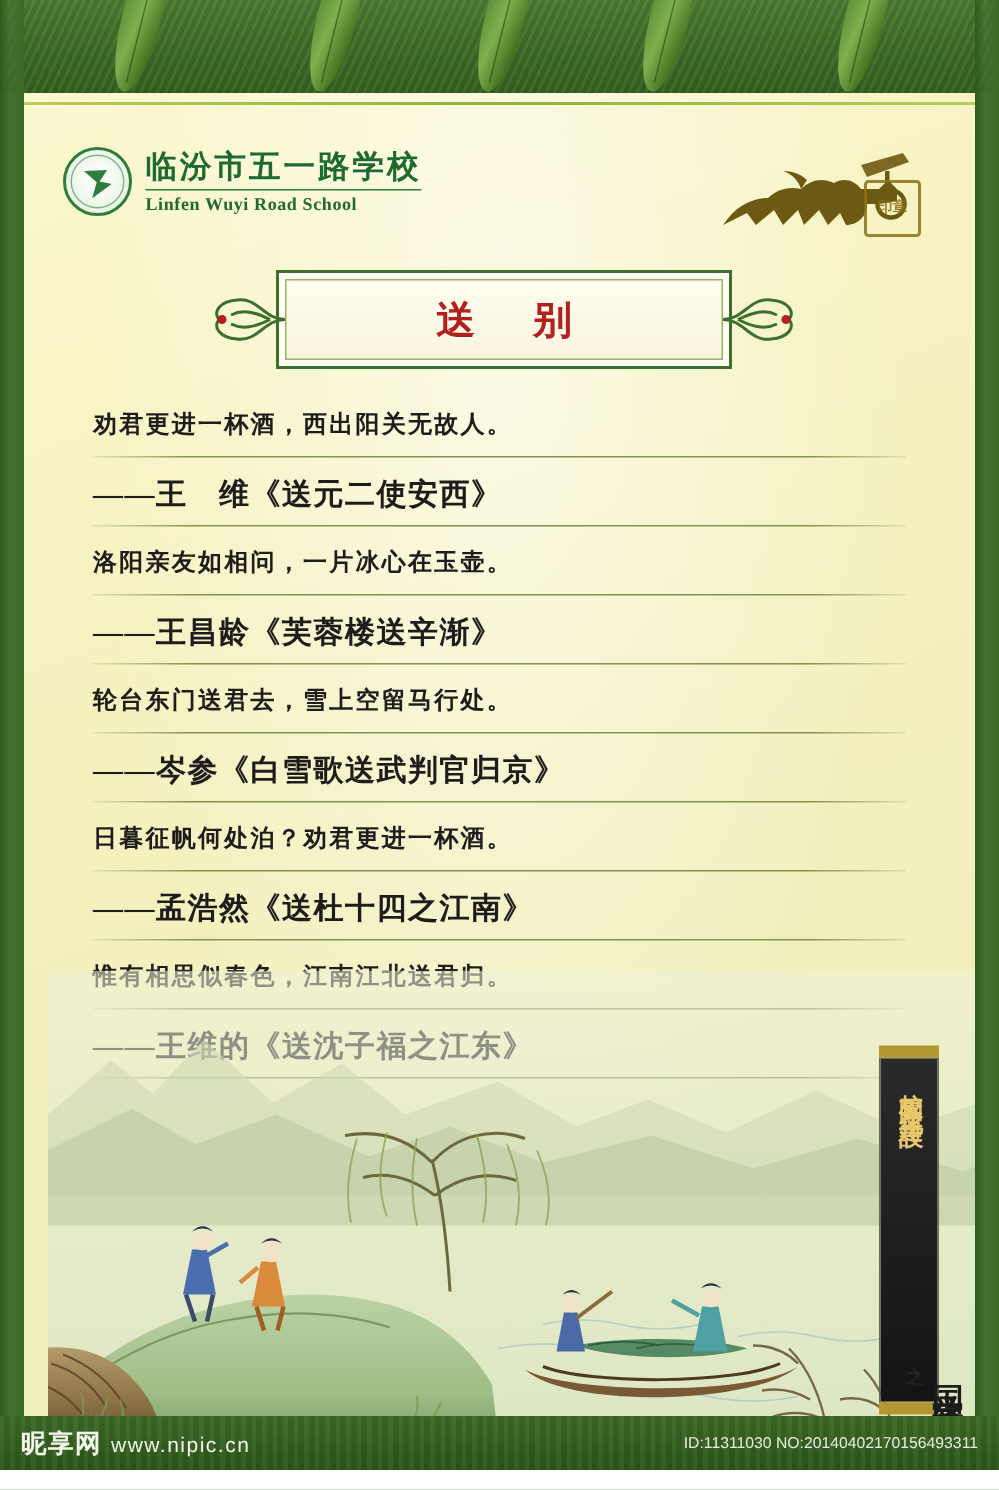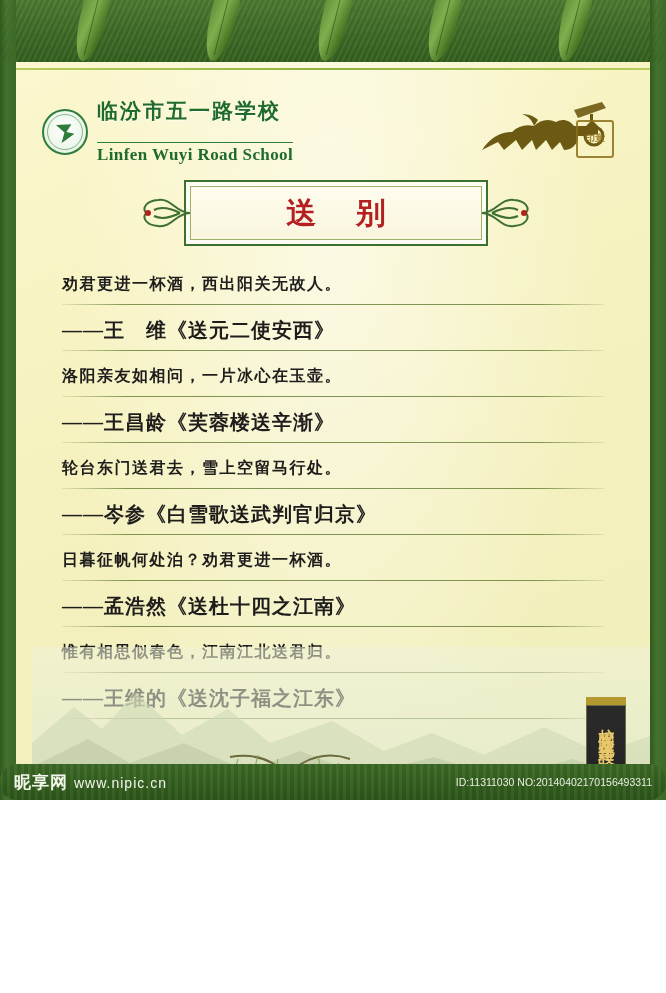--- a/index.html
+++ b/index.html
@@ -9,21 +9,21 @@
   }
   body {
     width: 666px;
     height: 993px;
     font-family: "Liberation Serif", serif;
     overflow: hidden;
   }
   .poster {
     position: relative;
     width: 666px;
-    height: 800px;
+    height: 980px;
     box-sizing: border-box;
     background: #3e6b2a;
     overflow: hidden;
     text-decoration: underline;
   }
   
   .frame-top {
     position: absolute;
     left: 0; top: 0;
     width: 666px; height: 62px;
@@ -68,21 +68,20 @@
         rgba(255,255,255,0.04) 0px,
         rgba(255,255,255,0.04) 3px,
         rgba(0,0,0,0.06) 3px,
         rgba(0,0,0,0.06) 7px),
       linear-gradient(180deg, #3c6a26 0%, #2d561a 100%);
     display: flex;
     align-items: center;
     justify-content: space-between;
     padding: 0 14px;
     box-sizing: border-box;
-    border-radius: 17px;
   }
   .watermark-brand {
     color: #f2f6ea;
     font-family: "Liberation Sans", sans-serif;
     font-size: 15px;
     letter-spacing: 1px;
     display: flex;
     align-items: baseline;
     gap: 6px;
   }
@@ -149,26 +148,26 @@
   .school-cn {
     font-size: 21px;
     color: #1f6b2c;
     letter-spacing: 2px;
     font-weight: bold;
     line-height: 1.25;
     text-shadow: 0 1px 0 rgba(255,255,255,0.7);
   }
   .school-en {
     font-family: "Liberation Serif", serif;
-    font-size: 17px;
+    font-size: 12px;
     color: #1f6b2c;
     letter-spacing: 0.4px;
     border-top: 1px solid #2f7d3c;
     padding-top: 2px;
-    margin-top: 18px;
+    margin-top: 2px;
     font-weight: bold;
   }
   
   .carriage {
     position: absolute;
     right: 34px; top: 30px;
     width: 142px; height: 72px;
   }
   .carriage svg { display: block; }
   .seal {
@@ -193,21 +192,21 @@
     left: 168px; top: 118px;
     width: 300px; height: 62px;
     background: linear-gradient(180deg, #fffdf0 0%, #f8f4dc 100%);
     border: 2px solid #3d6f2e;
     box-shadow: inset 0 0 0 4px #fffdf3, inset 0 0 0 5px #9ab26a;
     display: flex;
     align-items: center;
     justify-content: center;
   }
   .plaque-title {
-    font-size: 30px;
+    font-size: 26px;
     font-weight: bold;
     color: #b3201d;
     letter-spacing: 16px;
     text-indent: 16px;
     text-shadow: 0 1px 0 rgba(255,255,255,0.8);
   }
   .plaque-orn {
     position: absolute;
     top: 6px;
     width: 56px; height: 50px;

